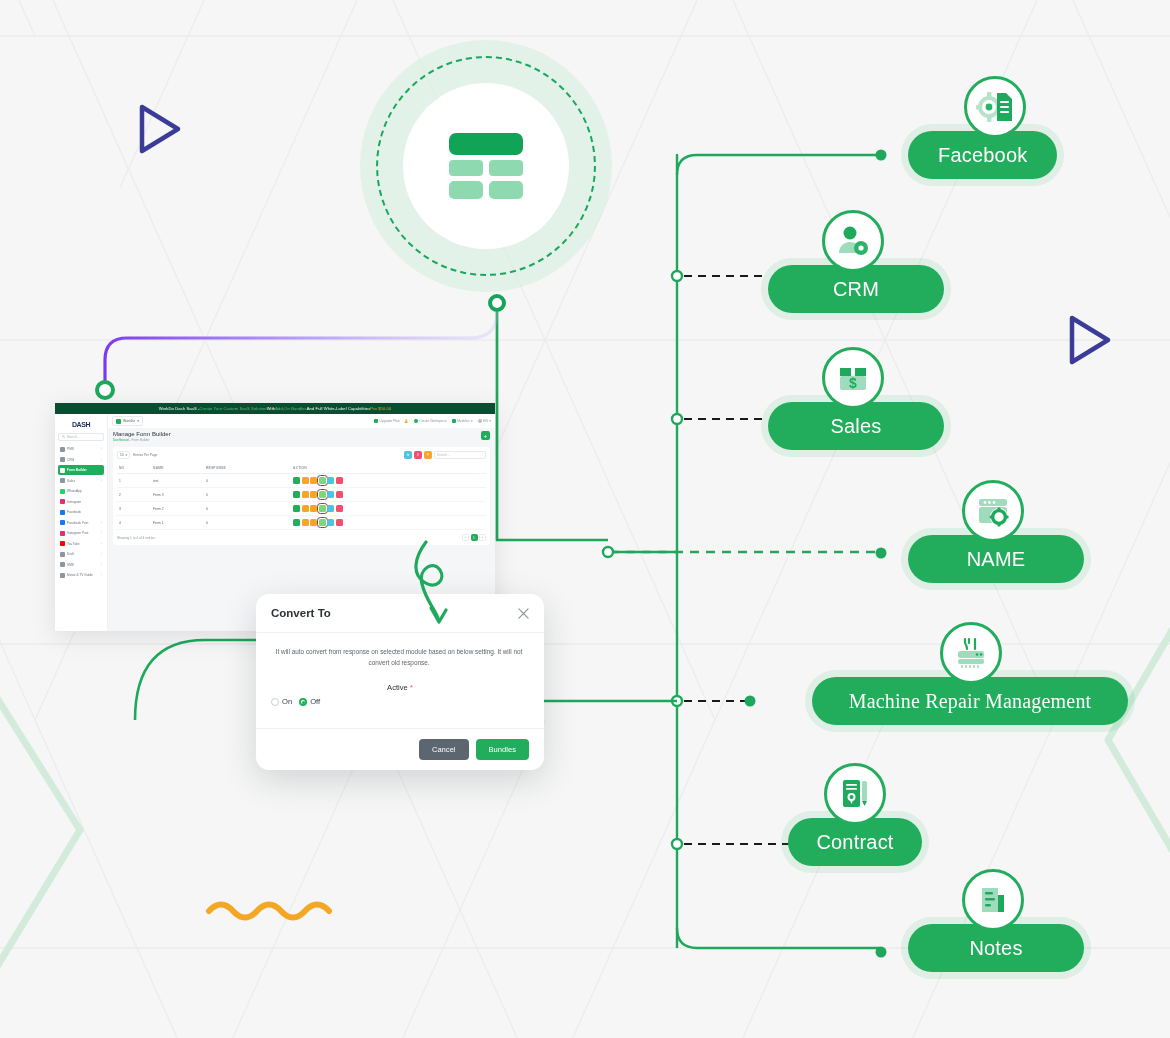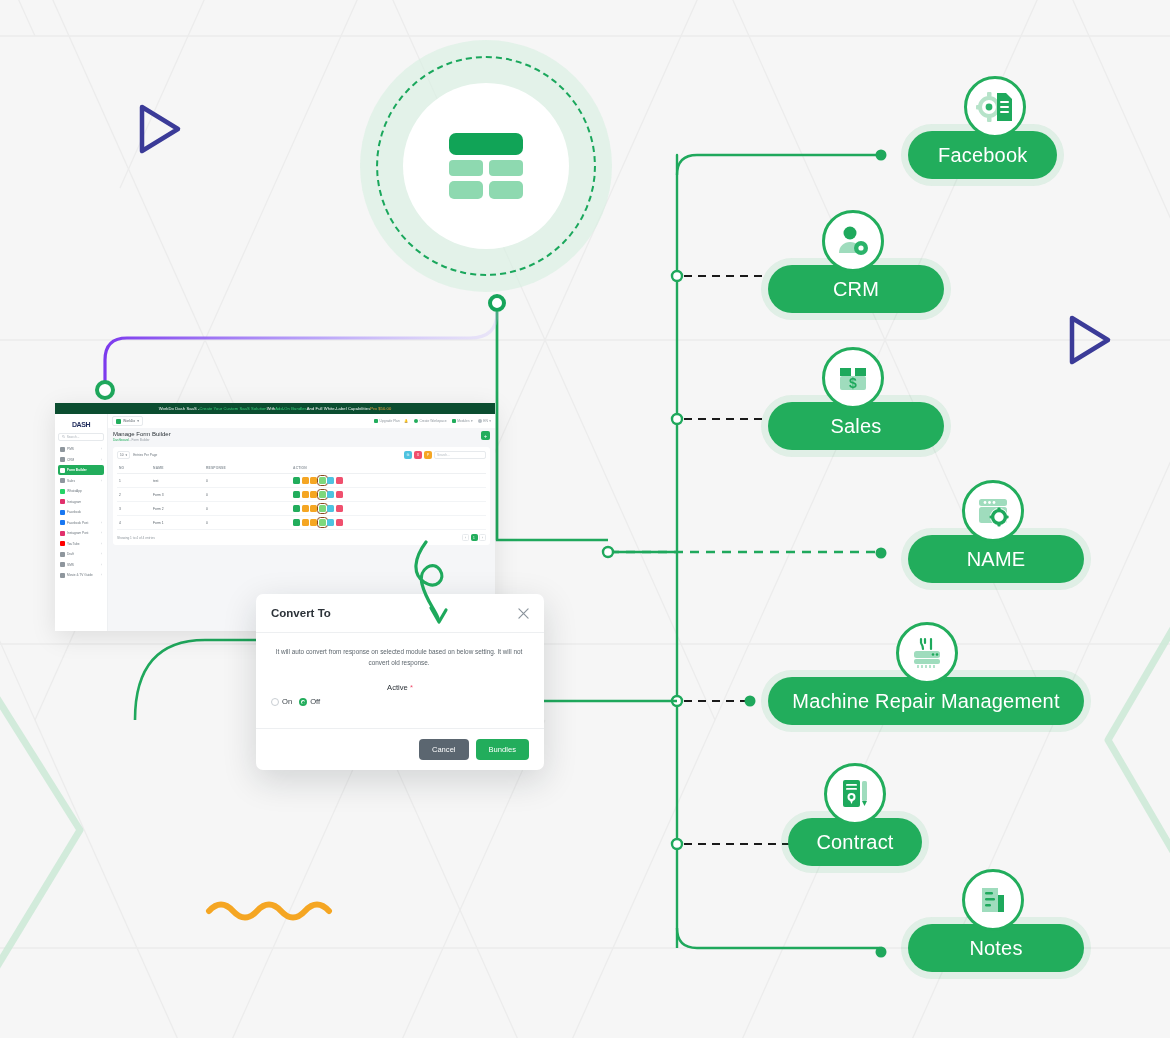--- a/index.html
+++ b/index.html
@@ -153,21 +153,21 @@
   .pager span {
     min-width: 7px; height: 7px; border: 1px solid #e7eaed; border-radius: 1.5px;
     font-size: 3.2px; color: #8e969d; display: flex; align-items: center; justify-content: center;
     padding: 0 1.5px;
   }
   .pager span.on { background: #22ad5c; color: #fff; border-color: #22ad5c; }
 
   
   .modal {
     position: absolute; left: 256px; top: 594px; width: 288px;
-    background: #fff; border-radius: 7px;
+    background: #fff; border-radius: 13px;
     box-shadow: 0 10px 34px rgba(20,30,40,.16);
     overflow: hidden; z-index: 40;
   }
   .modal-head {
     display: flex; align-items: center; padding: 13px 15px;
     border-bottom: 1px solid #edeff1;
   }
   .modal-title { font-size: 11.5px; font-weight: 700; color: #2c3238; }
   .modal-close { margin-left: auto; cursor: pointer; line-height: 0; }
   .modal-body { padding: 13px 15px 22px; text-align: center; }
@@ -347,21 +347,21 @@
               <rect x="22.4" y="14.5" width="3.2" height="3.6" rx="1"></rect>
               <rect x="22.4" y="30" width="3.2" height="3.6" rx="1"></rect>
               <rect x="14.6" y="22.4" width="3.6" height="3.2" rx="1"></rect>
               <rect x="30" y="22.4" width="3.6" height="3.2" rx="1"></rect>
             </g>
         </svg>
       </span>
     </div>
   </div>
 
-  <div class="module" style="left:768px; top:677px;">
+  <div class="module" style="left:812px; top:677px;font-family:Liberation Serif, serif;">
     <div class="pill" style="width:316px;">
       <span>Machine Repair Management</span>
       <span class="pill-badge" style="left:128px; top:-55px;">
         <svg width="36" height="36" viewBox="0 0 36 36">
           <g fill="none" stroke="#1ea95c" stroke-width="2.2" stroke-linecap="round">
             <path d="M12 4 v4 M16 4 v4 M12 8 q2 3 2 6"></path>
             <path d="M22 4 v10"></path>
           </g>
           <rect x="5" y="16" width="26" height="7" rx="2.5" fill="#9fdcbd"></rect>
           <rect x="5" y="24" width="26" height="5" rx="2" fill="#9fdcbd"></rect>

